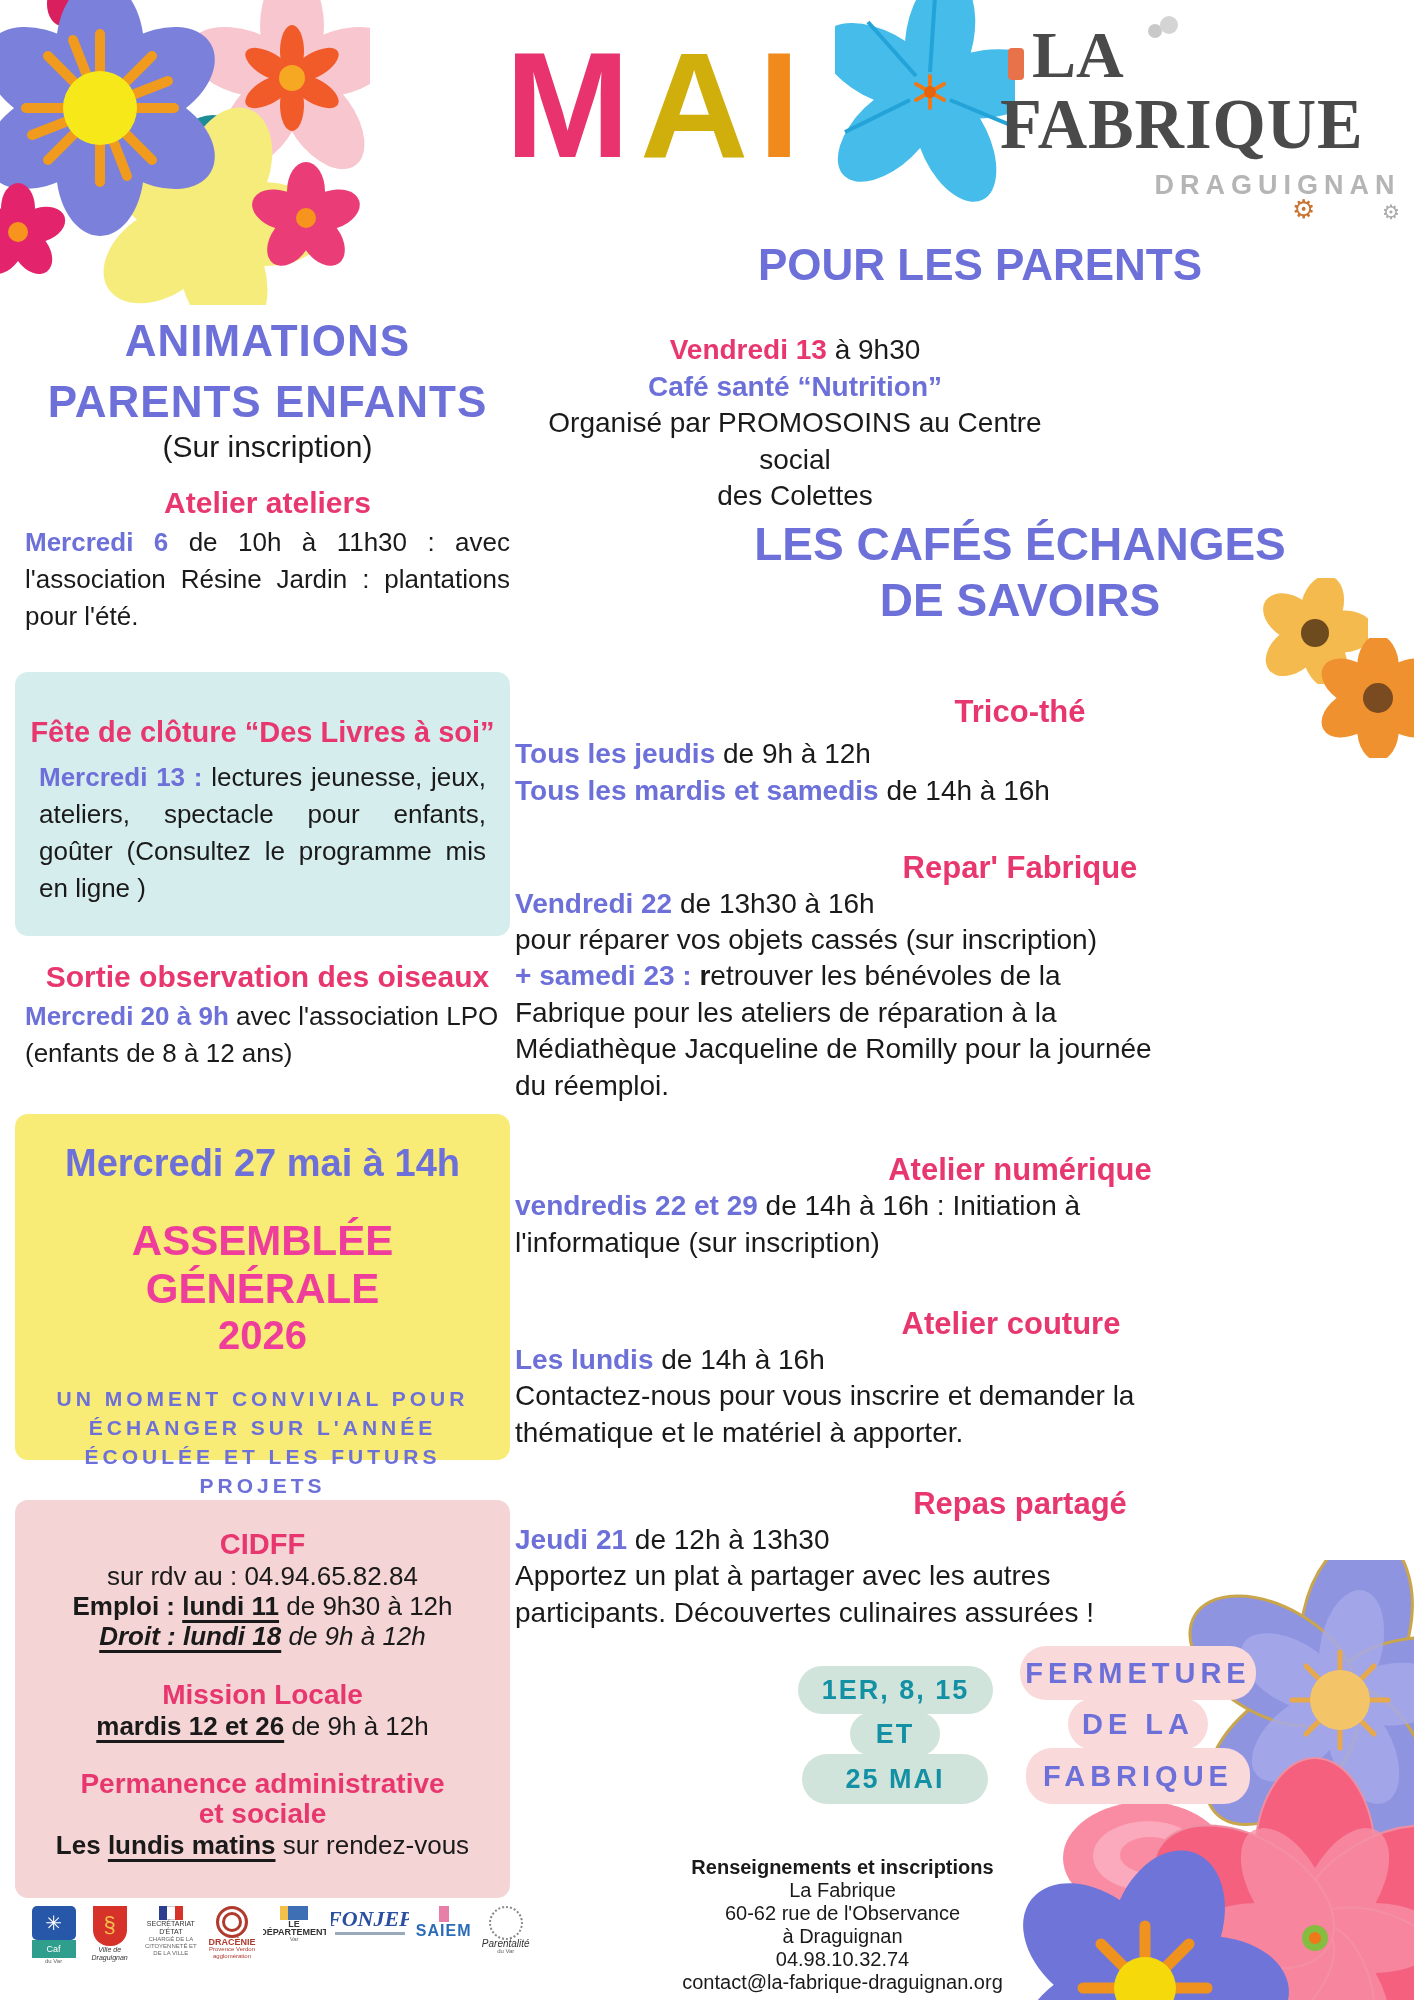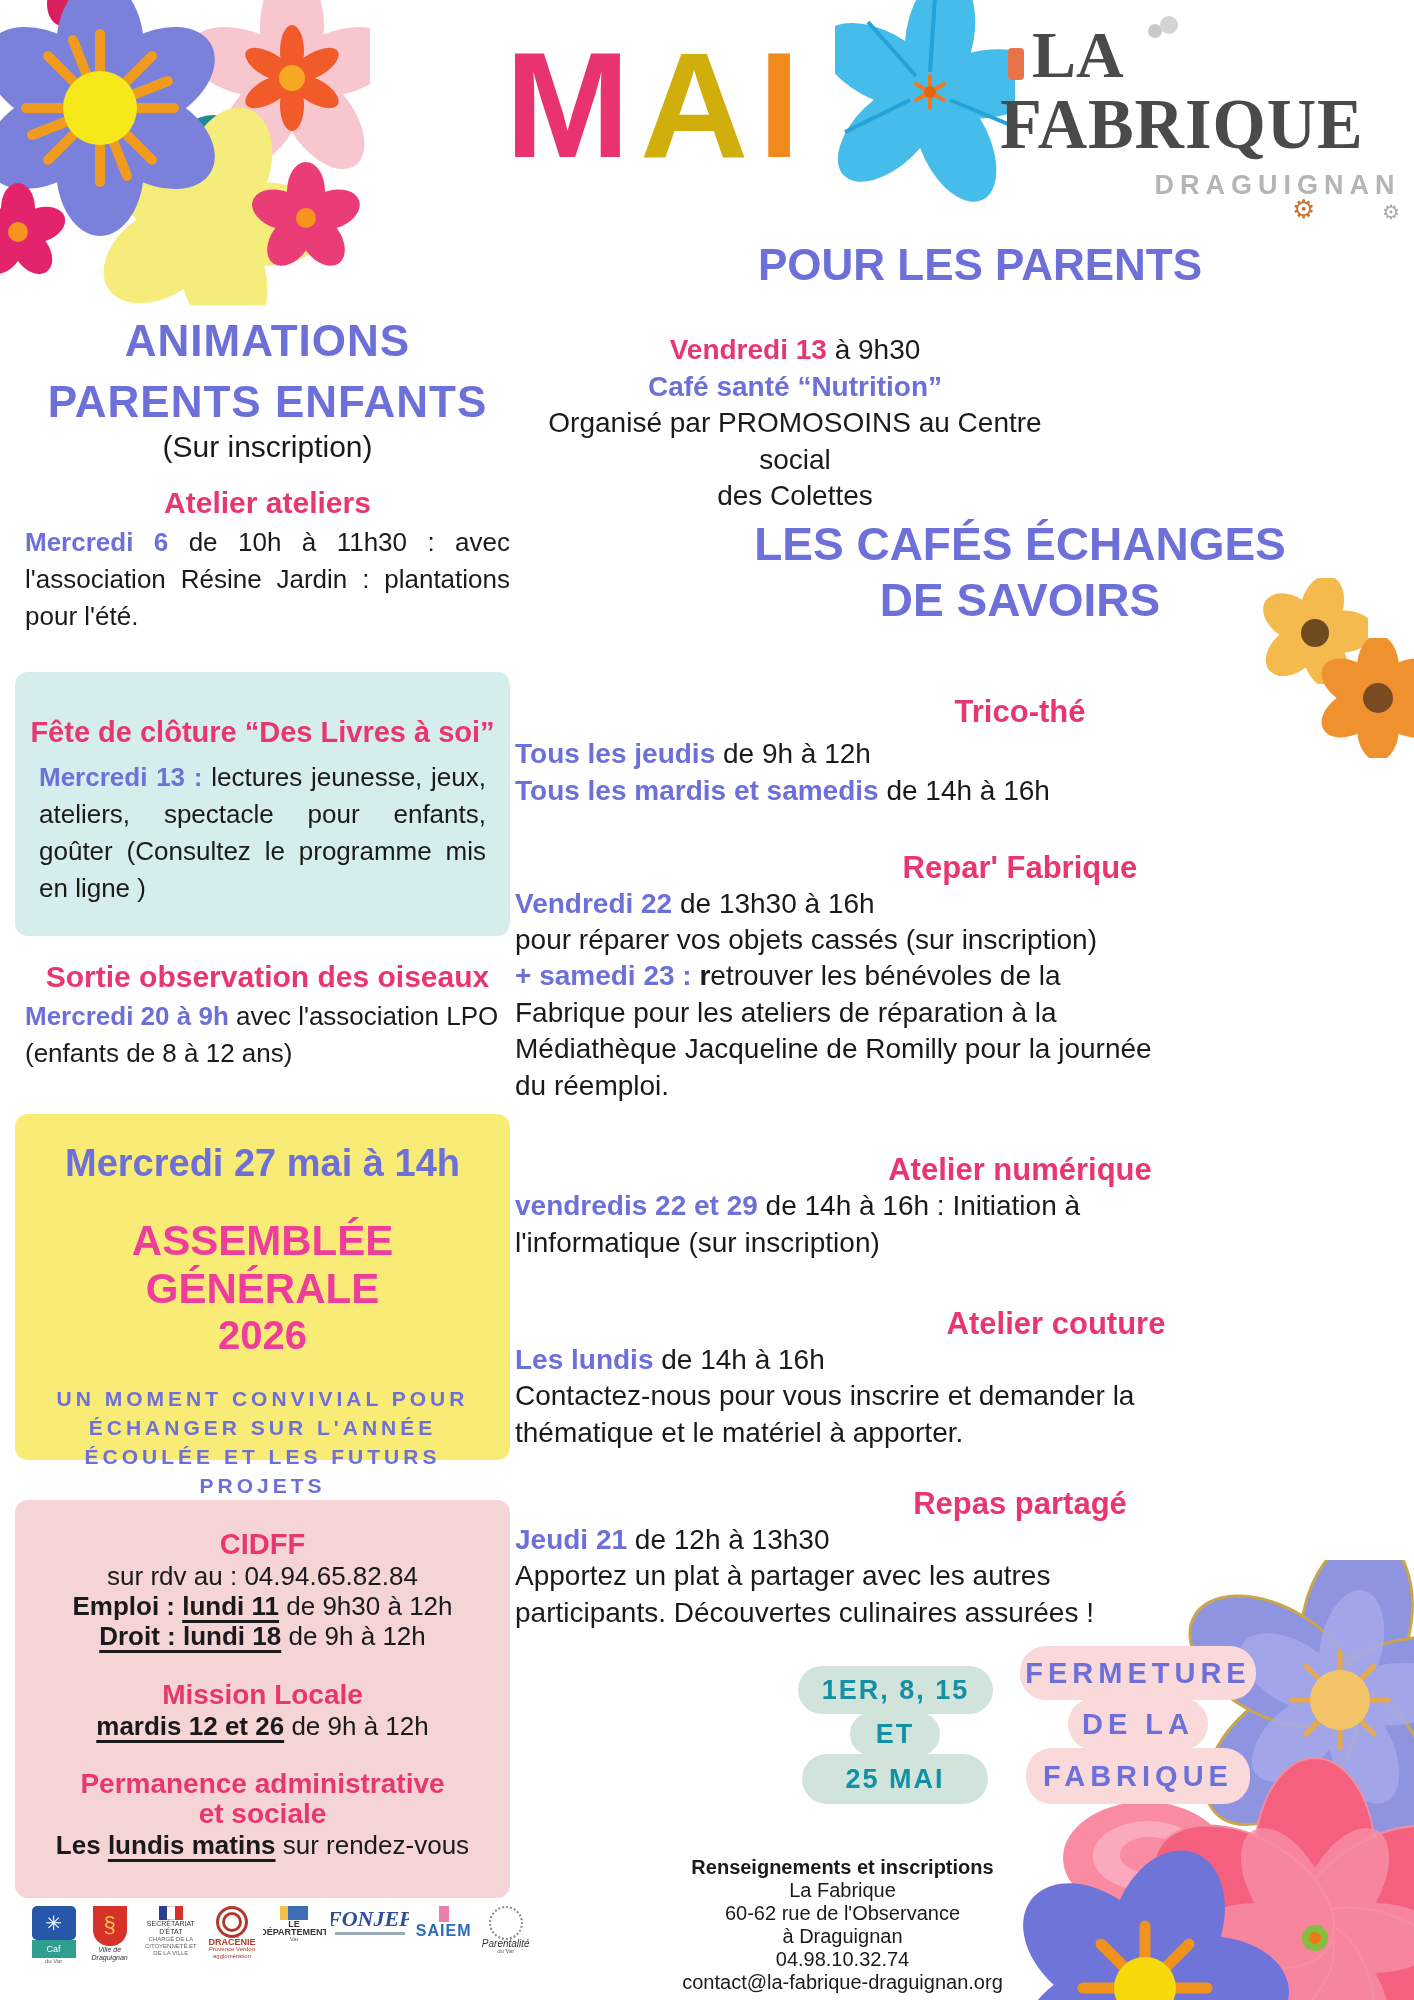--- a/index.html
+++ b/index.html
@@ -188,21 +188,21 @@
     <div class="ctr magenta xb" style="font-size:40px;">2026</div>
     <div class="ctr purple xb" style="margin:26px auto 0 auto;width:450px;font-size:21px;letter-spacing:4px;line-height:29px;">UN MOMENT CONVIVIAL POUR ÉCHANGER SUR L'ANNÉE ÉCOULÉE ET LES FUTURS PROJETS</div>
   </div>
 
   <div class="abs box pinkbox" style="left:15px;top:1500px;width:495px;height:398px;">
     <div class="ctr sec-title" style="margin-top:28px;font-size:29px;">CIDFF</div>
     <div class="ctr" style="font-size:26px;line-height:30px;">sur rdv au : 04.94.65.82.84</div>
     <div class="ctr" style="font-size:26px;line-height:30px;">
       <span class="b">Emploi : </span><span class="b ul">lundi 11</span><span> de 9h30 à 12h</span>
     </div>
-    <div class="ctr" style="font-size:26px;line-height:30px;">
+    <div class="ctr" style="font-size:26px;line-height:30px;font-style:italic;">
       <span class="b ul">Droit :  lundi 18</span><span> de 9h à 12h</span>
     </div>
     <div class="ctr sec-title" style="margin-top:28px;font-size:28px;">Mission Locale</div>
     <div class="ctr" style="font-size:26px;line-height:30px;">
       <span class="b ul">mardis 12 et 26</span><span> de 9h à 12h</span>
     </div>
     <div class="ctr sec-title" style="margin-top:28px;font-size:28px;line-height:30px;">Permanence administrative</div>
     <div class="ctr sec-title" style="font-size:28px;line-height:30px;">et sociale</div>
     <div class="ctr" style="font-size:26px;line-height:32px;">
       <span class="b">Les </span><span class="b ul">lundis matins</span><span> sur rendez-vous</span>
@@ -310,21 +310,21 @@
   <div class="abs rbody" style="left:515px;top:922px;width:680px;">pour réparer vos objets cassés (sur inscription)</div>
   <div class="abs rbody" style="left:515px;top:958px;width:660px;">
     <span class="purple b">+ samedi 23 : </span><span class="b">r</span><span>etrouver les bénévoles de la Fabrique pour les ateliers de réparation à la Médiathèque Jacqueline de Romilly pour la journée du réemploi.</span>
   </div>
 
   <div class="abs ctr sec-title" style="left:720px;top:1152px;width:600px;">Atelier numérique</div>
   <div class="abs rbody" style="left:515px;top:1188px;width:660px;">
     <span class="purple b">vendredis 22 et 29</span><span> de 14h à 16h : Initiation à l'informatique (sur inscription)</span>
   </div>
 
-  <div class="abs ctr sec-title" style="left:756px;top:1306px;width:600px;">Atelier couture</div>
+  <div class="abs ctr sec-title" style="left:711px;top:1306px;width:600px;">Atelier couture</div>
   <div class="abs rbody" style="left:515px;top:1342px;width:660px;">
     <span class="purple b">Les lundis</span><span> de 14h à 16h</span>
   </div>
   <div class="abs rbody" style="left:515px;top:1378px;width:660px;">Contactez-nous pour vous inscrire et demander la thématique et le matériel à apporter.</div>
 
   <div class="abs ctr sec-title" style="left:720px;top:1486px;width:600px;">Repas partagé</div>
   <div class="abs rbody" style="left:515px;top:1522px;width:660px;">
     <span class="purple b">Jeudi 21</span><span> de 12h à 13h30</span>
   </div>
   <div class="abs rbody" style="left:515px;top:1558px;width:660px;">Apportez un plat à partager avec les autres participants. Découvertes culinaires assurées !</div>

